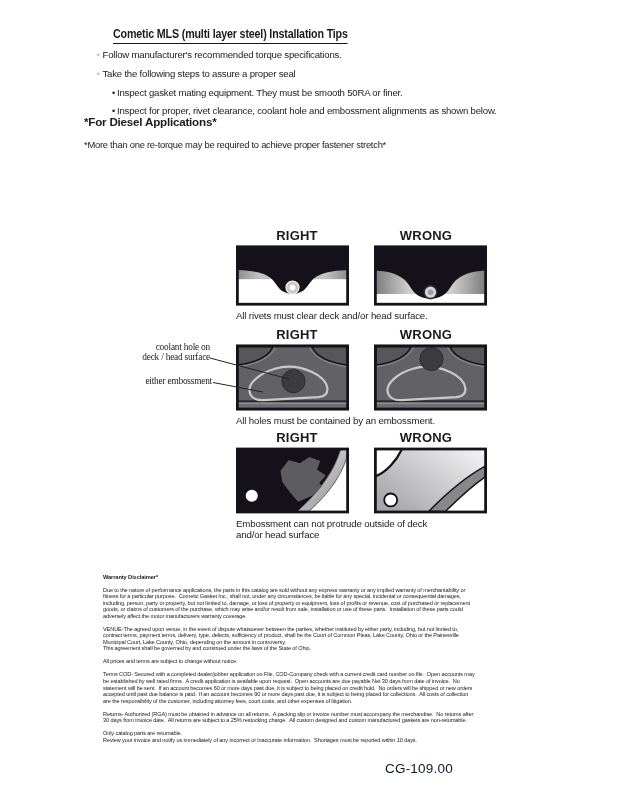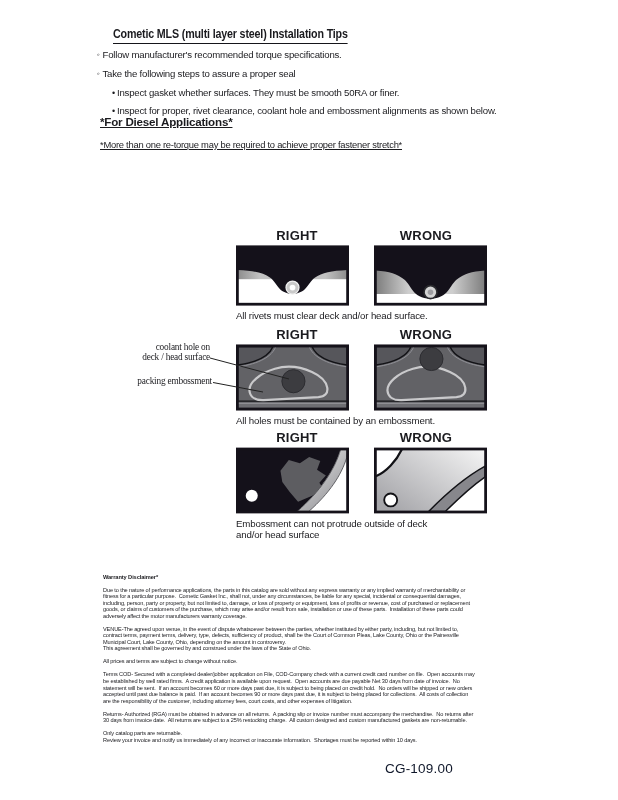--- a/index.html
+++ b/index.html
@@ -50,25 +50,25 @@
 </head>
 <body>
 
 <div class="abs" style="left:113px;top:24px;">
   <span class="title">Cometic MLS (multi layer steel) Installation Tips</span>
 </div>
 
 <div class="abs bullets" style="left:97px;top:46px;">
   <div class="b1"><span class="marker">◦</span><span>Follow manufacturer's recommended torque specifications.</span></div>
   <div class="b1"><span class="marker">◦</span><span>Take the following steps to assure a proper seal</span></div>
-  <div class="b2"><span class="marker">•</span><span>Inspect gasket whether surfaces.  They must be smooth 50RA or finer.</span></div>
+  <div class="b2"><span class="marker">•</span><span>Inspect gasket mating equipment.  They must be smooth 50RA or finer.</span></div>
   <div class="b2"><span class="marker">•</span><span>Inspect for proper, rivet clearance, coolant hole and embossment alignments as shown below.</span></div>
 </div>
 
-<div class="abs diesel" style="left:100px;top:115px;text-decoration:underline;">
+<div class="abs diesel" style="left:84px;top:115px;">
   <div class="diesel-h">*For Diesel Applications*</div>
   <p class="note">*More than one re-torque may be required to achieve proper fastener stretch*</p>
 </div>
 
 <div class="abs diag" style="left:236px;top:229px;">
 
   <div class="diag-row">
     <div class="diag-labels">
       <span>RIGHT</span>
       <span>WRONG</span>
@@ -113,21 +113,21 @@
 
   <div class="diag-row gap2">
     <div class="diag-labels">
       <span>RIGHT</span>
       <span>WRONG</span>
     </div>
     <div class="boxes">
       <div class="annot">
         <div class="lab lab1">coolant hole on
 deck / head surface</div>
-        <div class="lab lab2">packing embossment</div>
+        <div class="lab lab2">either embossment</div>
         <svg width="390" height="71" viewBox="0 0 390 71">
           <line x1="113" y1="16" x2="192" y2="37" stroke="#222" stroke-width="1"></line>
           <line x1="116" y1="40.5" x2="166" y2="50" stroke="#222" stroke-width="1"></line>
         </svg>
       </div>
       <svg width="122" height="71" viewBox="0 0 122 71">
         <rect x="0" y="0" width="122" height="71" fill="#626266"></rect>
         <path d="M2,2 H40 C36,11.5 24,19 2,22 Z" fill="#56565b" stroke="#121216" stroke-width="1.6"></path>
         <path d="M120,2 H82 C86,11.5 98,19 120,22 Z" fill="#56565b" stroke="#121216" stroke-width="1.6"></path>
         <path d="M43,2 C39,12.5 26,20.5 2,24" fill="none" stroke="#94949a" stroke-width="1"></path>

